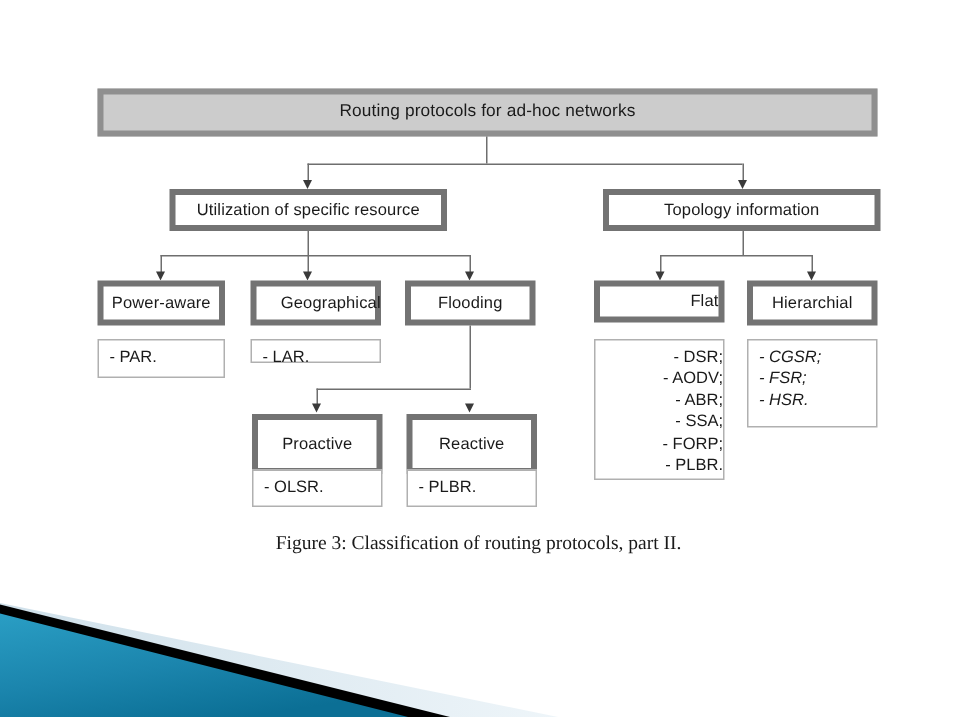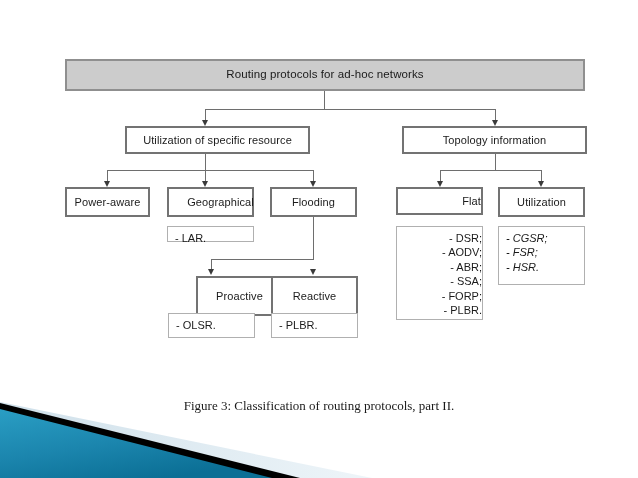--- a/index.html
+++ b/index.html
@@ -13,21 +13,21 @@
     height: 478px;
     background: #ffffff;
     overflow: hidden;
     font-family: "Liberation Sans", sans-serif;
   }
 
   
   .box {
     position: absolute;
     box-sizing: border-box;
-    border: 2px solid #737373;
+    border: 4px solid #737373;
     background: #ffffff;
     color: #1a1a1a;
     font-size: 11px;
     line-height: 1.15;
     display: flex;
     align-items: center;
     justify-content: center;
     text-align: center;
     letter-spacing: .1px;
   }
@@ -70,21 +70,20 @@
   
   #caption {
     position: absolute;
     left: 0;
     top: 354px;
     width: 638px;
     text-align: center;
     font-family: "Liberation Serif", serif;
     font-size: 13px;
     color: #1a1a1a;
-    margin-top: 44px;
   }
 
   
   #deco {
     position: absolute;
     left: 0;
     bottom: 0;
     width: 638px;
     height: 83px;
     pointer-events: none;
@@ -99,21 +98,21 @@
     <span>Routing protocols for ad-hoc networks</span>
   </div>
 
   <div class="ln vln" style="left:324px; top:91px; height:18px;"></div>
   <div class="ln hln" style="left:205px; top:109px; width:290px;"></div>
   <div class="ln vln" style="left:205px; top:109px; height:13px;"></div>
   <div class="ln vln" style="left:495px; top:109px; height:13px;"></div>
   <div class="arrow" style="left:202px; top:120px;"></div>
   <div class="arrow" style="left:492px; top:120px;"></div>
 
-  <div class="box" style="left:113px; top:126px; width:185px; height:28px;margin-left:12px;">
+  <div class="box" style="left:113px; top:126px; width:185px; height:28px;">
     <span>Utilization of specific resource</span>
   </div>
 
   <div class="box" style="left:402px; top:126px; width:185px; height:28px;">
     <span>Topology information</span>
   </div>
 
   <div class="ln vln" style="left:205px; top:154px; height:16px;"></div>
   <div class="ln hln" style="left:107px; top:170px; width:207px;"></div>
   <div class="ln vln" style="left:107px; top:170px; height:12px;"></div>
@@ -126,20 +125,21 @@
   <div class="ln vln" style="left:495px; top:154px; height:16px;"></div>
   <div class="ln hln" style="left:440px; top:170px; width:102px;"></div>
   <div class="ln vln" style="left:440px; top:170px; height:12px;"></div>
   <div class="ln vln" style="left:541px; top:170px; height:12px;"></div>
   <div class="arrow" style="left:437px; top:181px;"></div>
   <div class="arrow" style="left:538px; top:181px;"></div>
 
   <div class="box" style="left:65px; top:187px; width:85px; height:30px;">
     <span>Power-aware</span>
   </div>
+  <div class="listbox" style="left:65px; top:226px; width:85px; height:26px;">- PAR.</div>
 
   <div class="box" style="left:167px; top:187px; width:87px; height:30px;padding-left:20px;">
     <span>Geographical</span>
   </div>
   <div class="listbox" style="left:167px; top:226px; width:87px; height:16px;">- LAR.</div>
 
   <div class="box" style="left:270px; top:187px; width:87px; height:30px;">
     <span>Flooding</span>
   </div>
 
@@ -147,33 +147,33 @@
     <span>Flat</span>
   </div>
   <div class="listbox" style="left:396px; top:226px; width:87px; height:94px;text-align:right;">- DSR;
 - AODV;
 - ABR;
 - SSA;
 - FORP;
 - PLBR.</div>
 
   <div class="box" style="left:498px; top:187px; width:87px; height:30px;">
-    <span>Utilization</span>
+    <span>Hierarchial</span>
   </div>
   <div class="listbox" style="left:498px; top:226px; width:87px; height:59px;font-style:italic;">- CGSR;
 - FSR;
 - HSR.</div>
 
   <div class="ln vln" style="left:313px; top:217px; height:42px;"></div>
   <div class="ln hln" style="left:211px; top:259px; width:103px;"></div>
   <div class="ln vln" style="left:211px; top:259px; height:11px;"></div>
   <div class="arrow" style="left:208px; top:269px;"></div>
   <div class="arrow" style="left:310px; top:269px;"></div>
 
-  <div class="box" style="left:168px; top:276px; width:87px; height:40px;margin-left:28px;">
+  <div class="box" style="left:168px; top:276px; width:87px; height:40px;">
     <span>Proactive</span>
   </div>
   <div class="listbox" style="left:168px; top:313px; width:87px; height:25px;">- OLSR.</div>
 
   <div class="box" style="left:271px; top:276px; width:87px; height:40px;">
     <span>Reactive</span>
   </div>
   <div class="listbox" style="left:271px; top:313px; width:87px; height:25px;">- PLBR.</div>
 
   <div id="caption">Figure 3: Classification of routing protocols, part II.</div>

